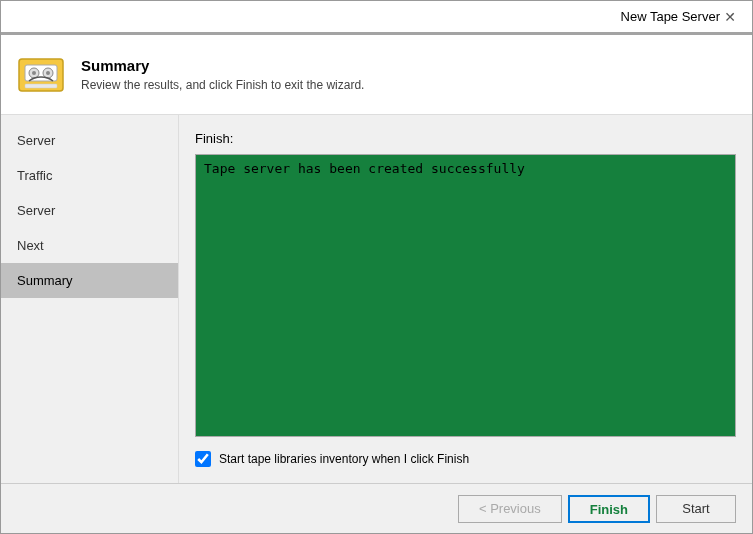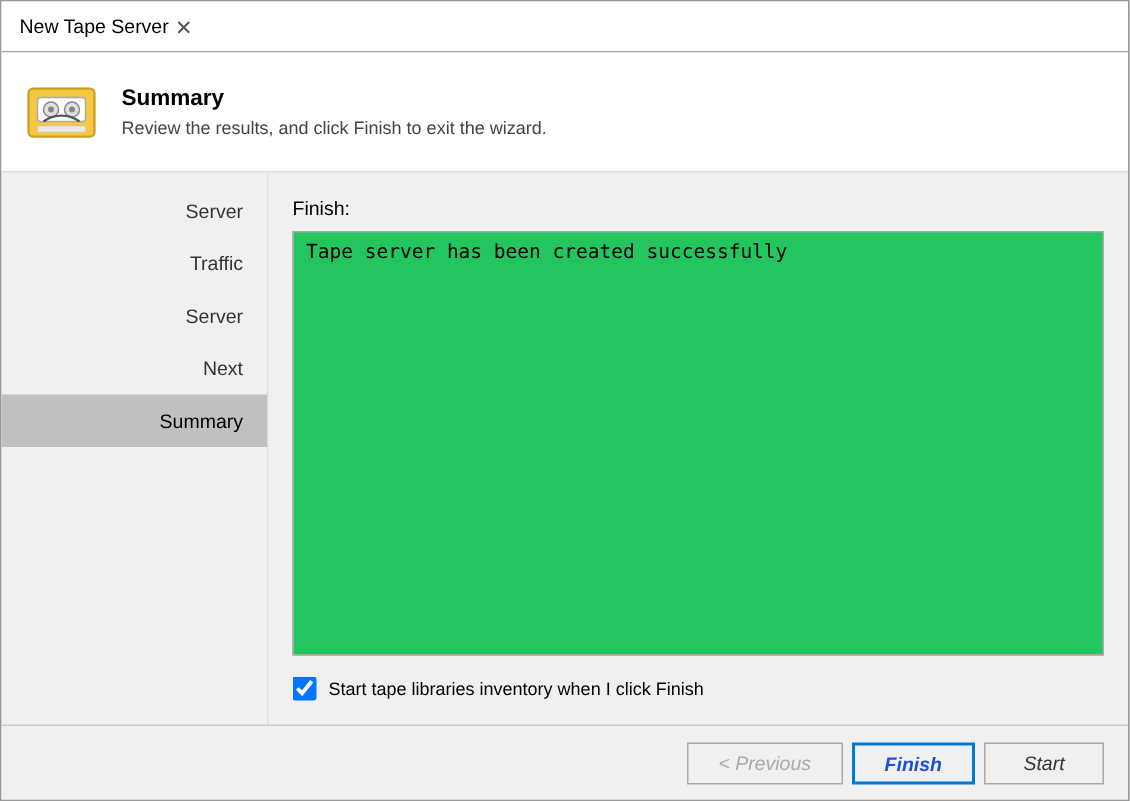--- a/index.html
+++ b/index.html
@@ -19,23 +19,23 @@
       background: #f0f0f0;
       border: 1px solid #999;
       display: flex;
       flex-direction: column;
       box-shadow: 2px 2px 8px rgba(0,0,0,0.4);
     }
     .title-bar {
       background: #fff;
       padding: 12px 12px;
       display: flex;
-      justify-content: flex-start;
-      align-items: center;
-      border-bottom: 1px solid #a3a3a3;
+      justify-content: flex-end;
+      align-items: center;
+      border-bottom: 3px solid #a3a3a3;
       height: 34px;
     }
     .title-bar-text {
       font-size: 13px;
       font-weight: normal;
       color: #000;
     }
     .title-bar-close {
       width: 20px;
       height: 20px;
@@ -76,42 +76,41 @@
       background: #f0f0f0;
       border-right: 1px solid #ddd;
       padding-top: 8px;
       flex-shrink: 0;
     }
     .sidebar-item {
       padding: 10px 16px;
       cursor: pointer;
       color: #333;
       font-size: 13px;
-      text-align: right;
     }
     .sidebar-item.active {
       background: #c0c0c0;
       color: #000;
       font-weight: normal;
     }
     .main {
       flex: 1;
       padding: 16px;
       background: #f0f0f0;
       display: flex;
       flex-direction: column;
     }
     .summary-label {
       font-size: 13px;
       margin-bottom: 8px;
       color: #000;
     }
     .summary-box {
       flex: 1;
-      background: #22c55e;
+      background: #15803d;
       border: 1px solid #aaa;
       padding: 6px 8px;
       font-size: 13px;
       color: #000;
       overflow-y: auto;
       resize: none;
       min-height: 280px;
     }
     .checkbox-row {
       margin-top: 14px;
@@ -140,30 +139,29 @@
     }
     .btn {
       padding: 5px 20px;
       font-size: 13px;
       cursor: pointer;
       background: #f0f0f0;
       border: 1px solid #aaa;
       color: #333;
       min-width: 80px;
       height: 28px;
-      font-style: italic;
     }
     .btn:disabled {
       color: #aaa;
       cursor: default;
     }
     .btn-finish {
       border: 2px solid #0078d7;
       background: #f0f0f0;
-      color: #1d4ed8;
+      color: #15803d;
       font-weight: 600;
     }
 
     
     .tape-icon-container {
       width: 48px;
       height: 48px;
     }
   </style>
 </head>

